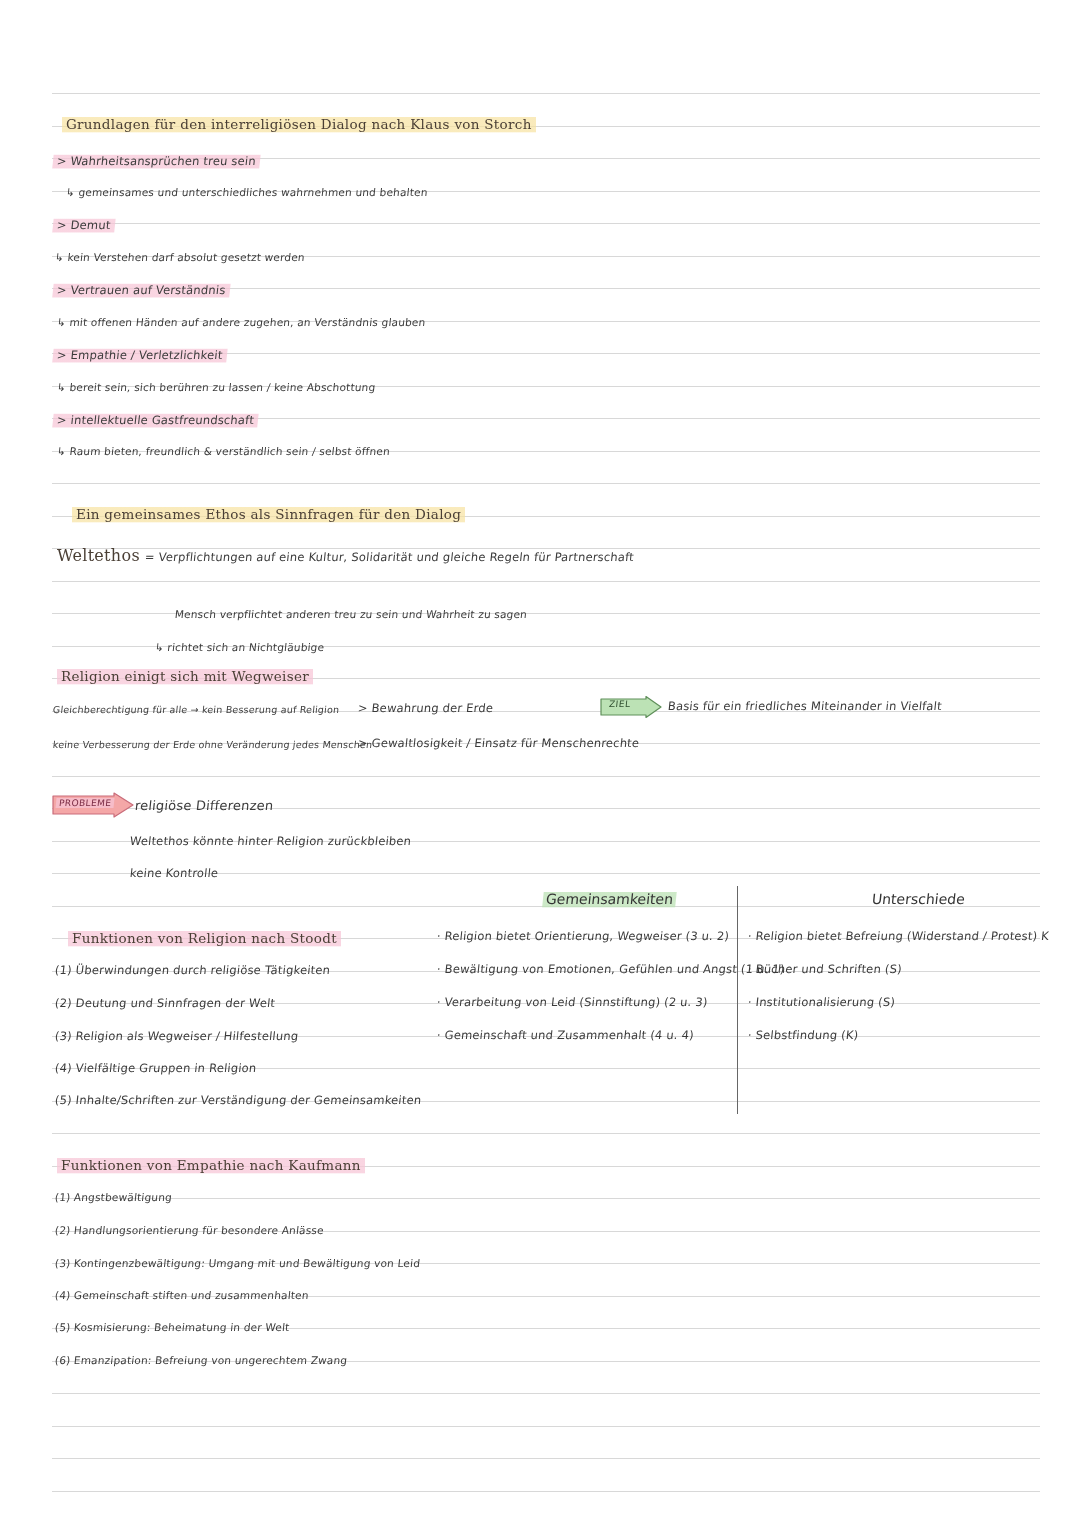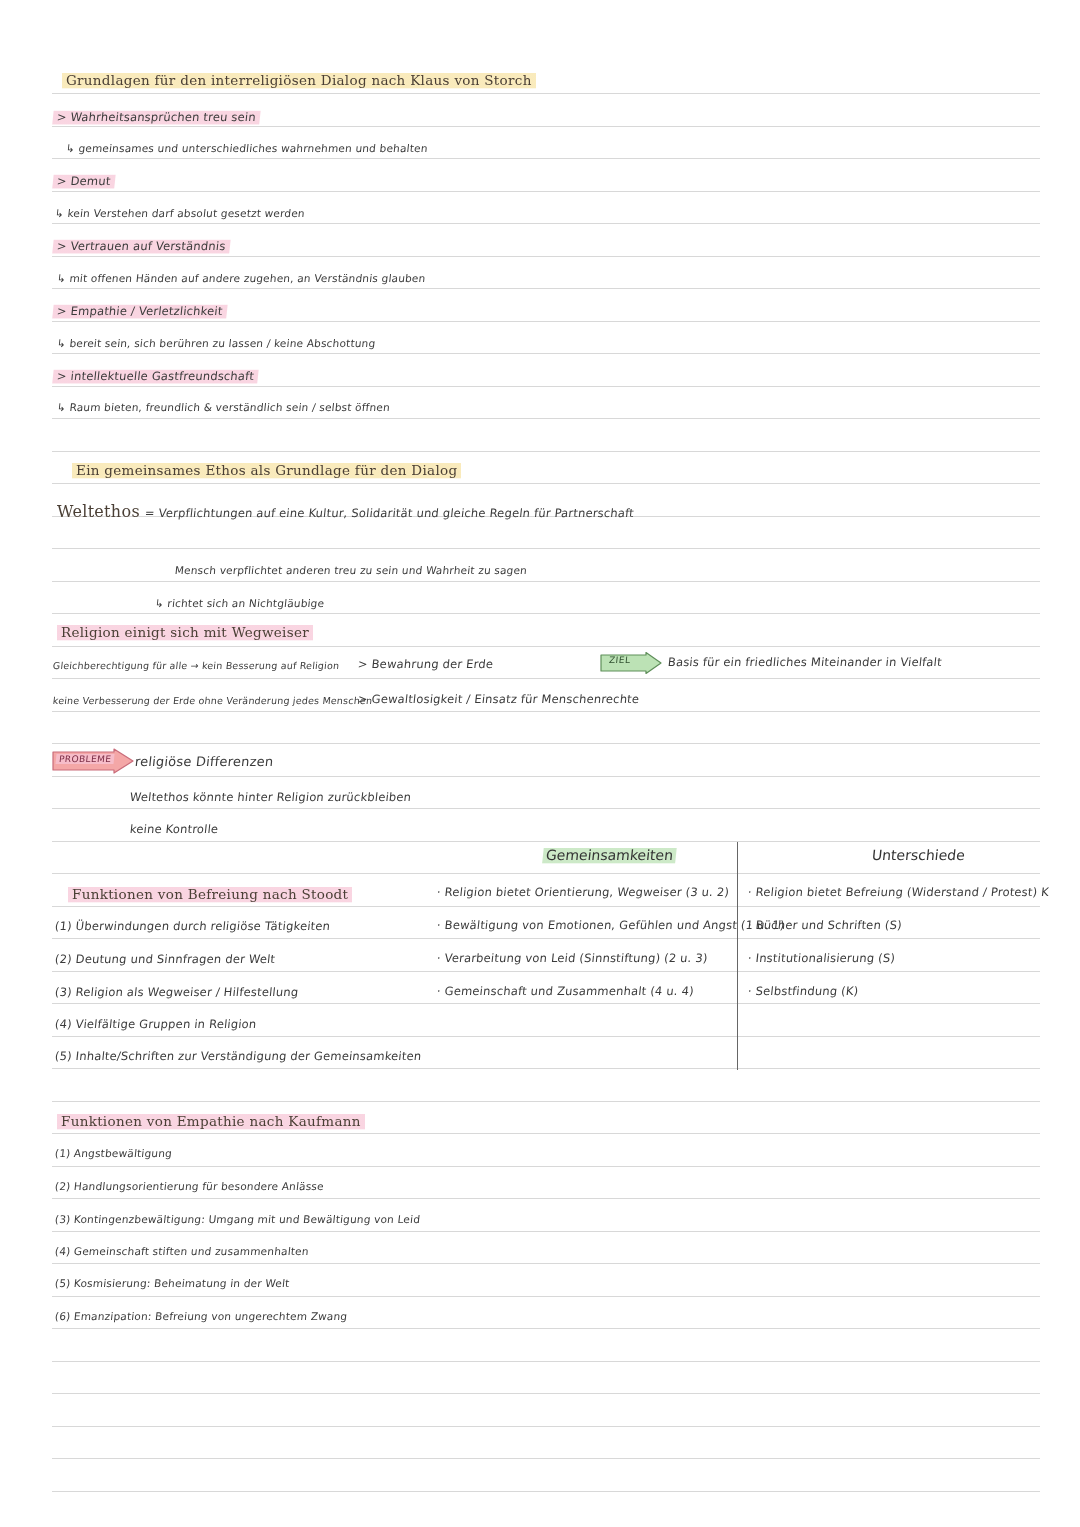--- a/index.html
+++ b/index.html
@@ -29,20 +29,21 @@
     position: absolute;
     left: 0;
     right: 0;
     height: 1px;
     background: #d8d8d8;
   }
 
   #sheet {
     position: absolute;
     inset: 0;
+    margin-top: 44px;
   }
 
   .ln {
     position: absolute;
     white-space: nowrap;
     font-family: "DejaVu Sans", sans-serif;
   }
 
   
   .hand {
@@ -211,21 +212,21 @@
     <span>↳</span> <span>bereit sein, sich berühren zu lassen / keine Abschottung</span>
   </div>
   <div class="ln hand" style="left:53px; top:369px;">
     <span class="hl-pink"><span>&gt;</span> <span>intellektuelle Gastfreundschaft</span></span>
   </div>
   <div class="ln hand hand-sm" style="left:57px; top:401px;">
     <span>↳</span> <span>Raum bieten, freundlich &amp; verständlich sein / selbst öffnen</span>
   </div>
 
   <div class="ln serif" style="left:72px; top:462px;">
-    <span class="hl-yellow">Ein gemeinsames Ethos als Grundlage für den Dialog</span>
+    <span class="hl-yellow">Ein gemeinsames Ethos als Sinnfragen für den Dialog</span>
   </div>
 
   <div class="ln" style="left:57px; top:502px;">
     <span class="serif" style="font-size:16px;">Weltethos</span>
     <span class="hand" style="display:inline-block;">= Verpflichtungen auf eine Kultur, Solidarität und gleiche Regeln für Partnerschaft</span>
   </div>
 
   <div class="ln hand hand-sm" style="left:175px; top:564px;">Mensch verpflichtet anderen treu zu sein und Wahrheit zu sagen</div>
   <div class="ln hand hand-sm" style="left:155px; top:597px;">↳ richtet sich an Nichtgläubige</div>
 
@@ -262,21 +263,21 @@
 
   <div class="ln col-head" style="left:543px; top:847px;">
     <span class="hl-green">Gemeinsamkeiten</span>
   </div>
   <div class="ln col-head" style="left:872px; top:847px;">
     <span>Unterschiede</span>
   </div>
   <div class="vdiv"></div>
 
   <div class="ln serif" style="left:68px; top:886px;">
-    <span class="hl-pink">Funktionen von Befreiung nach Stoodt</span>
+    <span class="hl-pink">Funktionen von Religion nach Stoodt</span>
   </div>
 
   <div class="ln hand" style="left:55px; top:919px;">(1) Überwindungen durch religiöse Tätigkeiten</div>
   <div class="ln hand" style="left:55px; top:952px;">(2) Deutung und Sinnfragen der Welt</div>
   <div class="ln hand" style="left:55px; top:985px;">(3) Religion als Wegweiser / Hilfestellung</div>
   <div class="ln hand" style="left:55px; top:1017px;">(4) Vielfältige Gruppen in Religion</div>
   <div class="ln hand" style="left:55px; top:1049px;">(5) Inhalte/Schriften zur Verständigung der Gemeinsamkeiten</div>
 
   <div class="ln hand" style="left:437px; top:885px;">· Religion bietet Orientierung, Wegweiser (3 u. 2)</div>
   <div class="ln hand" style="left:437px; top:918px;">· Bewältigung von Emotionen, Gefühlen und Angst (1 u. 1)</div>

